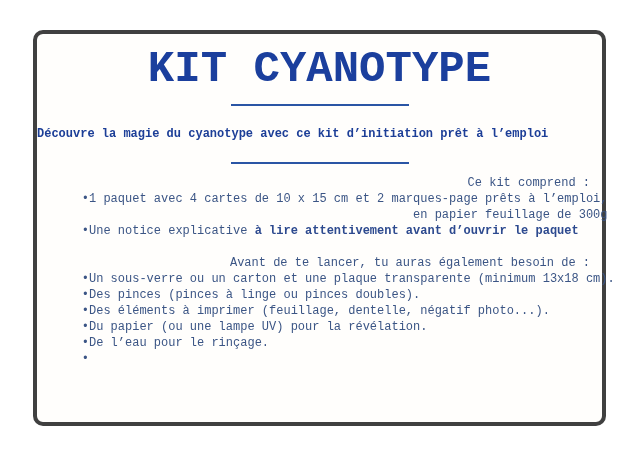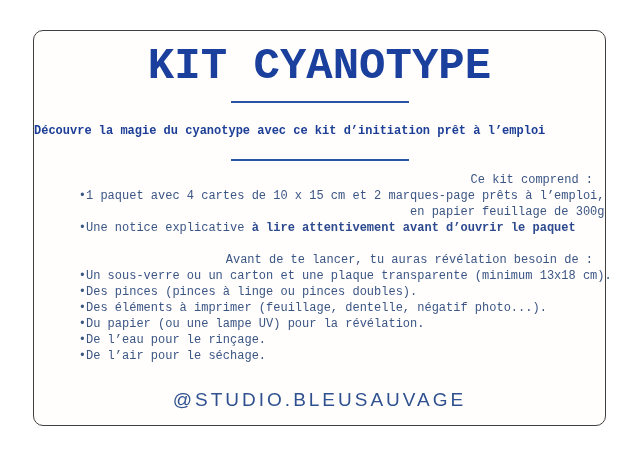--- a/index.html
+++ b/index.html
@@ -8,21 +8,21 @@
     background: #ffffff;
     font-family: "Liberation Mono", "DejaVu Sans Mono", monospace;
     position: relative;
     overflow: hidden;
   }
   .card {
     position: absolute;
     left: 33px; top: 30px;
     width: 573px; height: 396px;
     box-sizing: border-box;
-    border: 1px solid #404040;
+    border: 4px solid #404040;
     border-radius: 10px;
     background: #fffefc;
   }
   .title {
     margin-top: 13px;
     text-align: center;
     font-size: 44px;
     line-height: 1.0;
     font-weight: bold;
     color: #1b3f9d;
@@ -106,21 +106,21 @@
           </span>
         </li>
         <li>
           <span class="bullet">•</span>
           <span><span>Une notice explicative </span><span class="em-seg">à lire attentivement avant d’ouvrir le paquet</span></span>
         </li>
       </ul>
     </div>
 
     <div class="section-needs">
-      <div class="section-heading">Avant de te lancer, tu auras révélation besoin de :</div>
+      <div class="section-heading">Avant de te lancer, tu auras également besoin de :</div>
       <ul class="bullet-list">
         <li>
           <span class="bullet">•</span>
           <span>Un sous-verre ou un carton et une plaque transparente (minimum 13x18 cm).</span>
         </li>
         <li>
           <span class="bullet">•</span>
           <span>Des pinces (pinces à linge ou pinces doubles).</span>
         </li>
         <li>
@@ -130,22 +130,20 @@
         <li>
           <span class="bullet">•</span>
           <span>Du papier (ou une lampe UV) pour la révélation.</span>
         </li>
         <li>
           <span class="bullet">•</span>
           <span>De l’eau pour le rinçage.</span>
         </li>
         <li>
           <span class="bullet">•</span>
-          <span>De l’air pour le séchage.</span>
         </li>
       </ul>
     </div>
 
   </div>
 
-  <div class="footer">@STUDIO.BLEUSAUVAGE</div>
 
 </div>
 
 </body></html>

